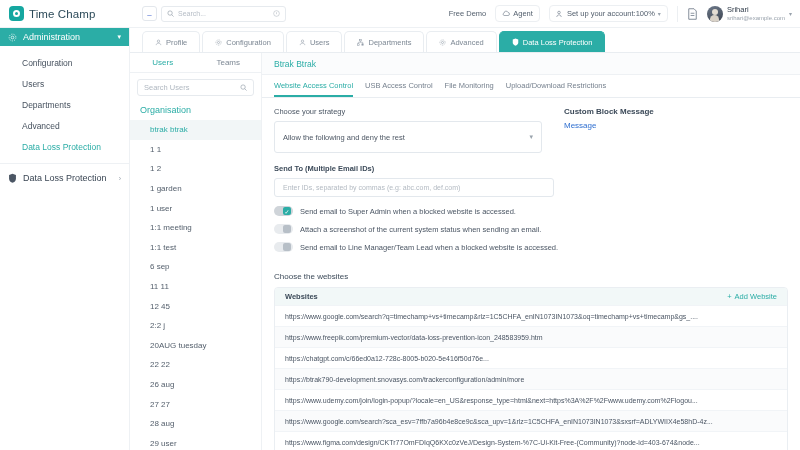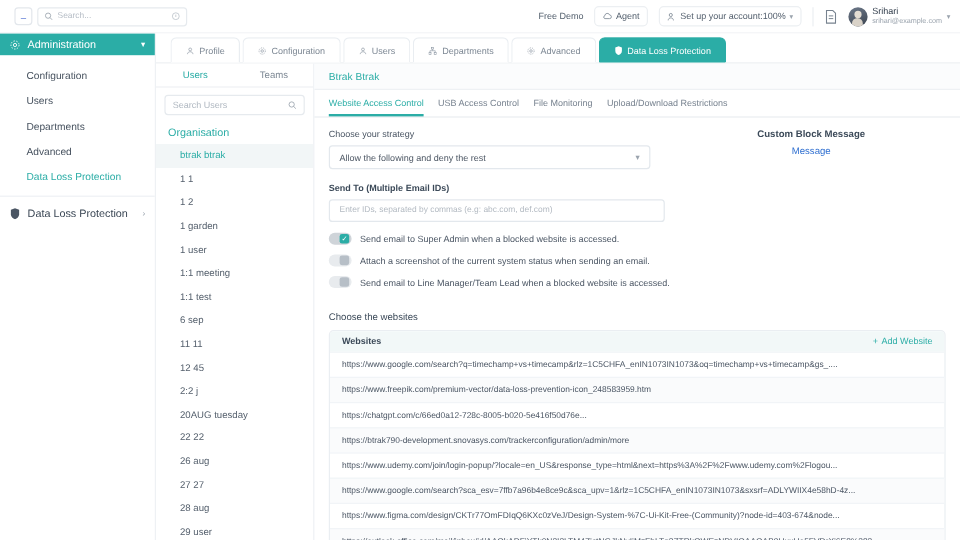--- a/index.html
+++ b/index.html
@@ -150,25 +150,25 @@
   }
   .sub-tab {
     font-size: 7.5px; color: #77828f; padding-bottom: 5px; cursor: pointer;
     border-bottom: 2px solid transparent;
   }
   .sub-tab.active { color: #2bada6; border-bottom-color: #2bada6; }
 
   .pane { flex: 1; padding: 9px 12px 0 12px; overflow: hidden; }
   .row2 { display: flex; gap: 22px; }
   .col-a { width: 268px; }
-  .col-b { flex: 1; text-align: center; }
+  .col-b { flex: 1; }
   .lbl { font-size: 7.5px; color: #4b5664; margin-bottom: 5px; }
   .lbl-b { font-size: 8px; color: #3c4a59; font-weight: bold; margin-bottom: 5px; }
   .select {
-    height: 20px; border: 1px solid #e3e8ed; border-radius: 3px;
+    height: 32px; border: 1px solid #e3e8ed; border-radius: 3px;
     display: flex; align-items: center; padding: 0 8px;
     font-size: 7.5px; color: #4d5764; background: #fff;
   }
   .select .chev { margin-left: auto; color: #9aa3ad; font-size: 7px; }
   .link-msg { font-size: 8px; color: #2f6fd0; cursor: pointer; }
 
   .field-lbl { font-size: 7.5px; color: #3c4a59; font-weight: bold; margin: 11px 0 5px 0; }
   .input {
     height: 19px; width: 280px; border: 1px solid #e3e8ed; border-radius: 3px;
     display: flex; align-items: center; padding: 0 8px; font-size: 7px; color: #b3bac2;
@@ -209,20 +209,26 @@
     border-top: 1px solid #f1f4f7;
   }
   .t-row.alt { background: #fafbfc; }
 </style>
 </head>
 <body>
 
 <div class="app">
 
   <div class="topbar">
+    <div class="brand">
+      <span class="brand-mark">
+          <i></i>
+        </span>
+      <span class="brand-text">Time Champ</span>
+    </div>
 
     <div class="search-wrap">
       <span class="search-chip">⚊</span>
       <div class="search-box">
         <span class="ico">
           <svg width="7" height="7" viewBox="0 0 16 16">
               <circle cx="7" cy="7" r="5" fill="none" stroke="#9aa3ad" stroke-width="1.6"></circle>
               <line x1="10.5" y1="10.5" x2="15" y2="15" stroke="#9aa3ad" stroke-width="1.6"></line>
             </svg>
         </span>

